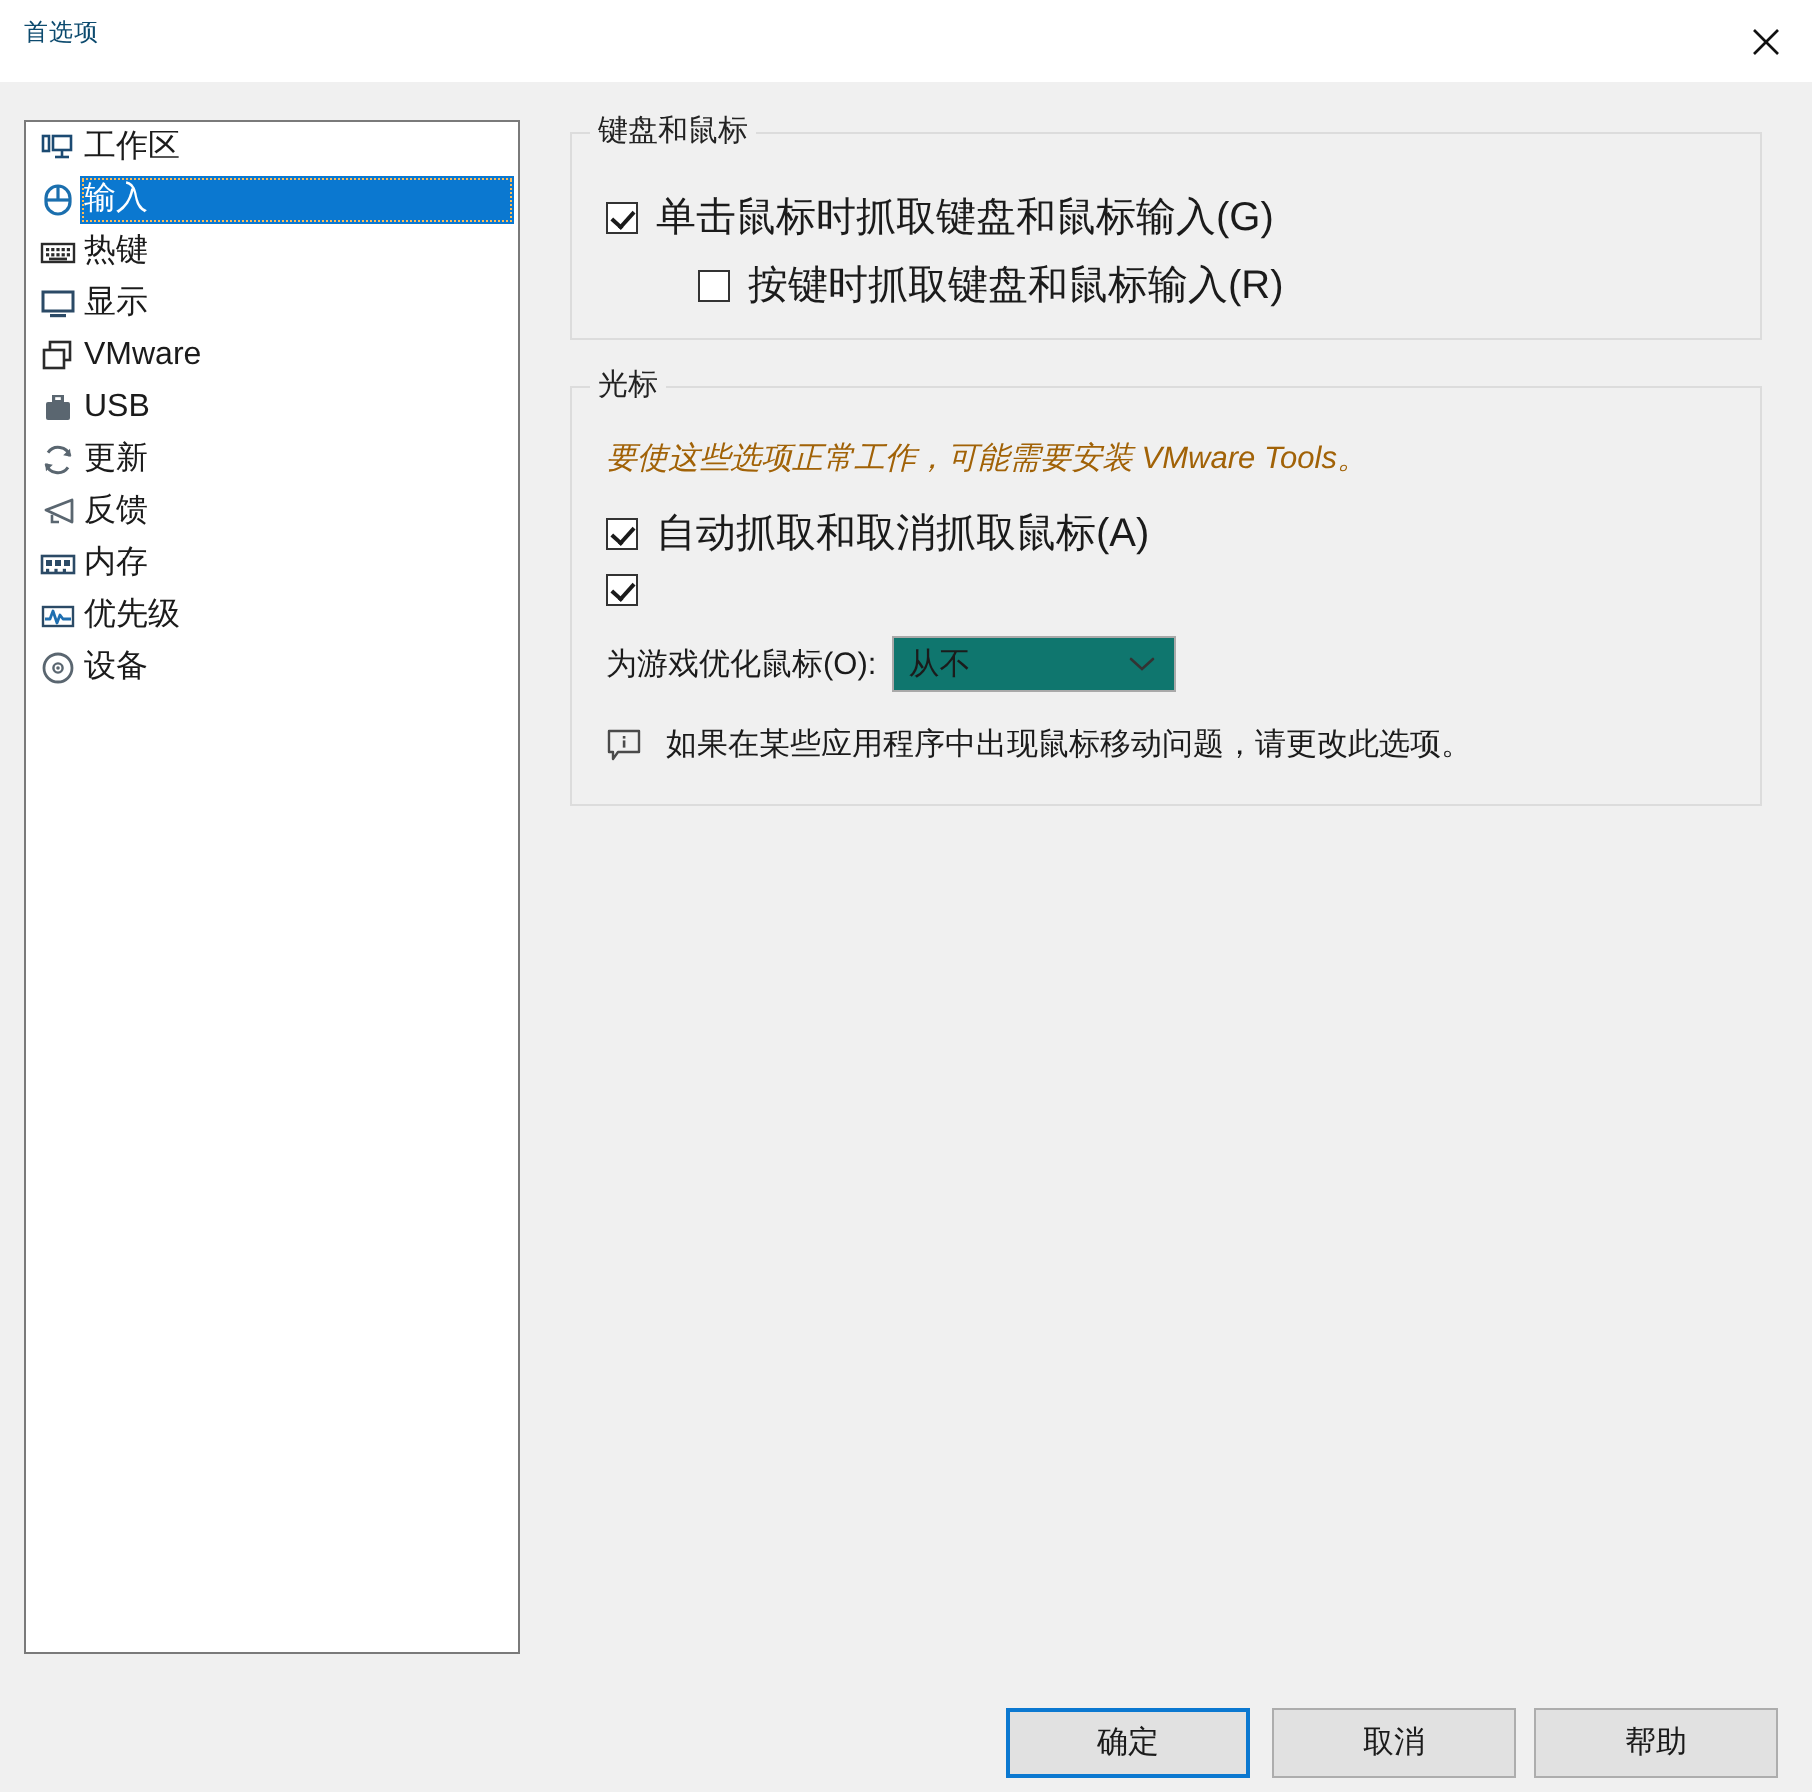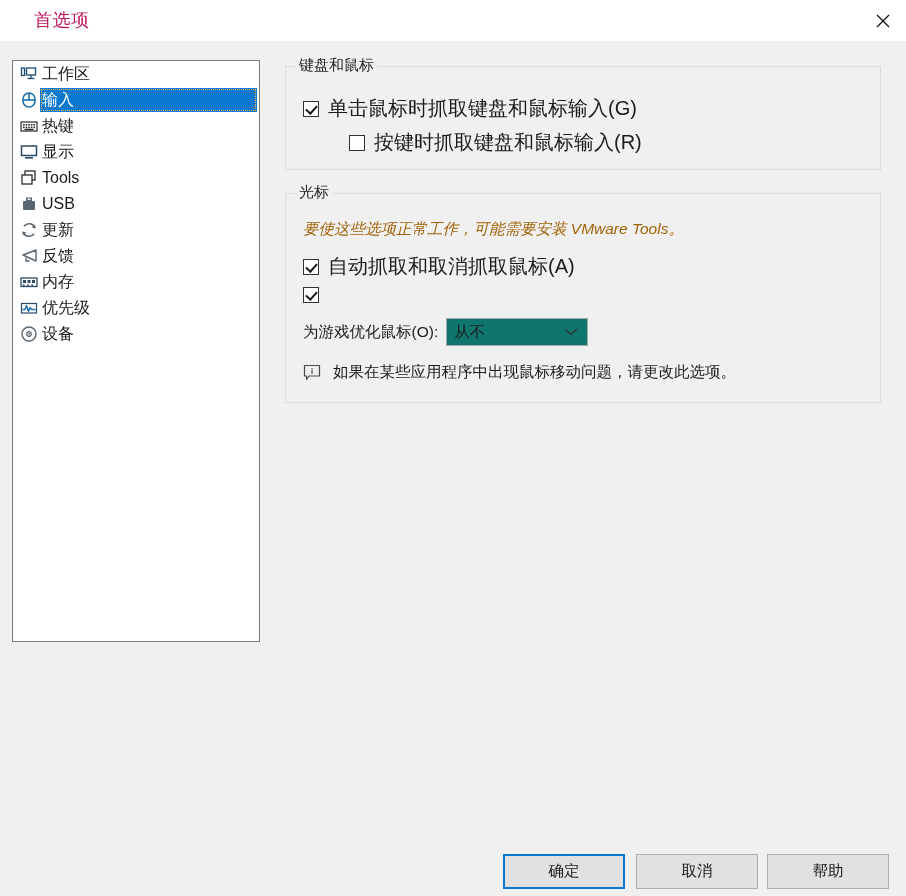--- a/index.html
+++ b/index.html
@@ -21,24 +21,24 @@
   
   #titlebar {
     position: absolute;
     left: 0; top: 0;
     width: 906px;
     height: 41px;
     background: #ffffff;
   }
   #title-text {
     position: absolute;
-    left: 34px;
+    left: 12px;
     top: 8px;
-    font-size: 18px;
-    color: #be185d;
+    font-size: 12px;
+    color: #0c4a6e;
     letter-spacing: 0.5px;
   }
   #close-button {
     position: absolute;
     right: 0;
     top: 0;
     width: 46px;
     height: 41px;
     display: flex;
     align-items: center;
@@ -46,21 +46,21 @@
     cursor: default;
   }
   #close-button svg { display: block; }
 
   
   #sidebar {
     position: absolute;
     left: 12px;
     top: 60px;
     width: 248px;
-    height: 582px;
+    height: 767px;
     background: #ffffff;
     border: 1px solid #7a7a7a;
     box-sizing: border-box;
     overflow: hidden;
   }
   .side-item {
     position: relative;
     height: 26px;
     display: flex;
     align-items: center;
@@ -328,21 +328,21 @@
     <span class="lbl">显示</span>
   </div>
 
   <div class="side-item">
     <span class="ico">
       <svg width="20" height="20" viewBox="0 0 20 20">
         <rect x="6" y="3" width="10" height="9" fill="none" stroke="#2b2b2b" stroke-width="1.3"></rect>
         <rect x="3" y="7" width="10" height="9" fill="#fff" stroke="#2b2b2b" stroke-width="1.3"></rect>
       </svg>
     </span>
-    <span class="lbl">Tools</span>
+    <span class="lbl">VMware</span>
   </div>
 
   <div class="side-item">
     <span class="ico">
       <svg width="20" height="20" viewBox="0 0 20 20">
         <rect x="4" y="7" width="12" height="9" rx="1" fill="#5a6670"></rect>
         <rect x="7" y="3.5" width="6" height="4" fill="#5a6670"></rect>
         <rect x="8.6" y="4.6" width="2.8" height="1.4" fill="#ffffff"></rect>
       </svg>
     </span>

